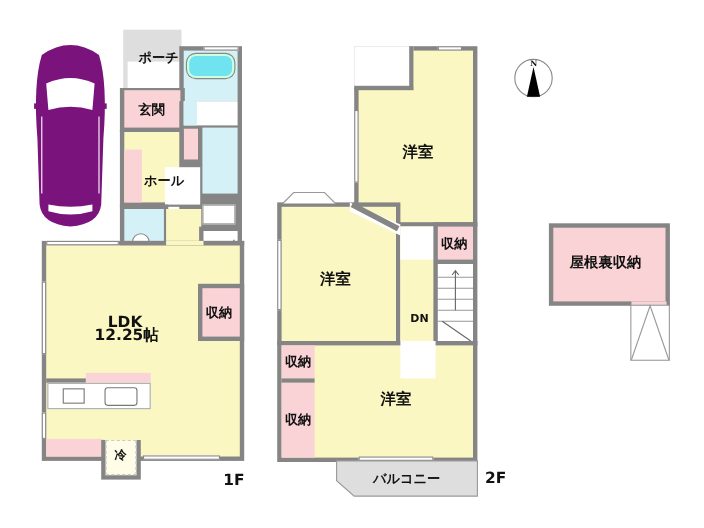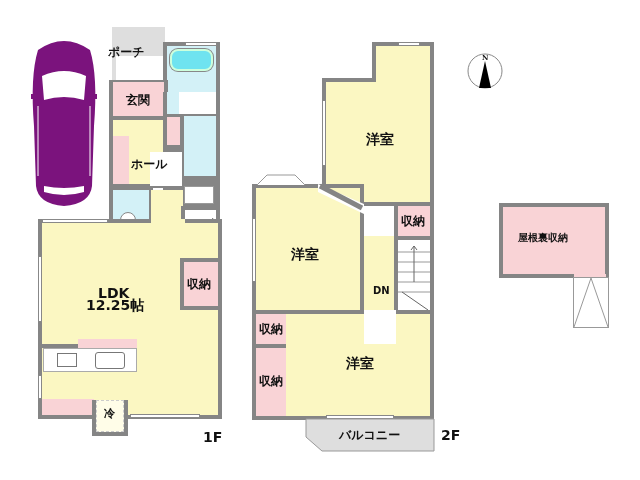--- a/index.html
+++ b/index.html
@@ -24,21 +24,21 @@
   <path d="M10 14 Q36 -4 62 14 Q70 40 66 90 L64 150 Q62 168 36 170 Q10 168 8 150 L6 90 Q2 40 10 14 Z" fill="#7b137d"></path>
   <path d="M14 40 Q36 30 58 40 L56 64 Q36 58 16 64 Z" fill="#fff"></path>
   <path d="M16 156 Q36 162 56 156 L56 150 Q36 154 16 150 Z" fill="#fff"></path>
   <rect x="3" y="58" width="6" height="5" fill="#7b137d"></rect>
   <rect x="63" y="58" width="6" height="5" fill="#7b137d"></rect>
   <path d="M10 70 L10 140 M62 70 L62 140" stroke="#fff" stroke-width="1"></path>
 </svg>
 
 <div class="abs gray" style="left:112px;top:27px;width:53px;height:55px;"></div>
 <div class="abs white" style="left:116px;top:56px;width:48px;height:24px;"></div>
-<span class="lbl" style="left:108px;top:46px;">ポーチ</span>
+<span class="lbl" style="left:126px;top:46px;">ポーチ</span>
 
 <div class="abs wall" style="left:163px;top:42px;width:57px;height:54px;"></div>
 <div class="abs blue" style="left:167px;top:46px;width:49px;height:46px;"></div>
 <div class="abs" style="left:170px;top:49px;width:43px;height:22px;background:#6fe3f0;border:2px solid #cfd;border-radius:8px;box-shadow:0 0 0 1px #888;"></div>
 <div class="win" style="left:185px;top:42px;width:32px;height:4px;"></div>
 
 <div class="abs wall" style="left:109px;top:80px;width:59px;height:40px;"></div>
 <div class="abs pink" style="left:113px;top:82px;width:51px;height:34px;"></div>
 <span class="lbl" style="left:126px;top:94px;">玄関</span>
 
@@ -147,21 +147,21 @@
 <svg style="left:306px;top:419px;" width="128" height="34">
   <polygon points="0,0 128,0 128,32 16,32 0,18" fill="#dedede" stroke="#999" stroke-width="1"></polygon>
 </svg>
 <span class="lbl" style="left:339px;top:429px;">バルコニー</span>
 
 <span class="lbl big" style="left:441px;top:428px;">2F</span>
 
 <div class="abs wall" style="left:499px;top:203px;width:110px;height:75px;"></div>
 <div class="abs pink" style="left:503px;top:207px;width:102px;height:67px;"></div>
 <div class="abs pink" style="left:574px;top:274px;width:32px;height:4px;"></div>
-<span class="lbl" style="left:518px;top:233px;font-size:10px;">屋根裏収納</span>
+<span class="lbl" style="left:518px;top:233px;font-size:13px;">屋根裏収納</span>
 <svg style="left:573px;top:277px;" width="36" height="52">
   <rect x="0.5" y="0.5" width="35" height="50" fill="#fff" stroke="#999"></rect>
   <path d="M1 50 L18 1 L35 50" stroke="#999" fill="none"></path>
 </svg>
 
 <svg style="left:467px;top:53px;" width="36" height="36">
   <circle cx="18" cy="18" r="17" fill="#fff" stroke="#888" stroke-width="1"></circle>
   <polygon points="18,8 12,35 24,35" fill="#000"></polygon>
 </svg>
 <span class="lbl" style="left:482px;top:54px;font-size:7px;font-family:'DejaVu Serif', serif;">N</span>

